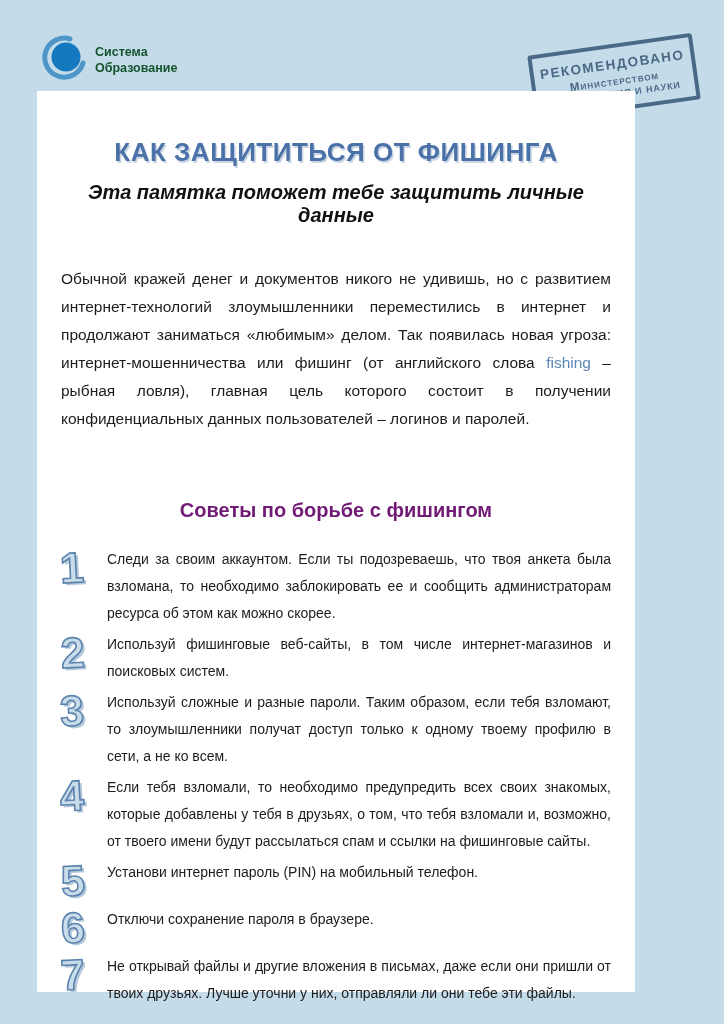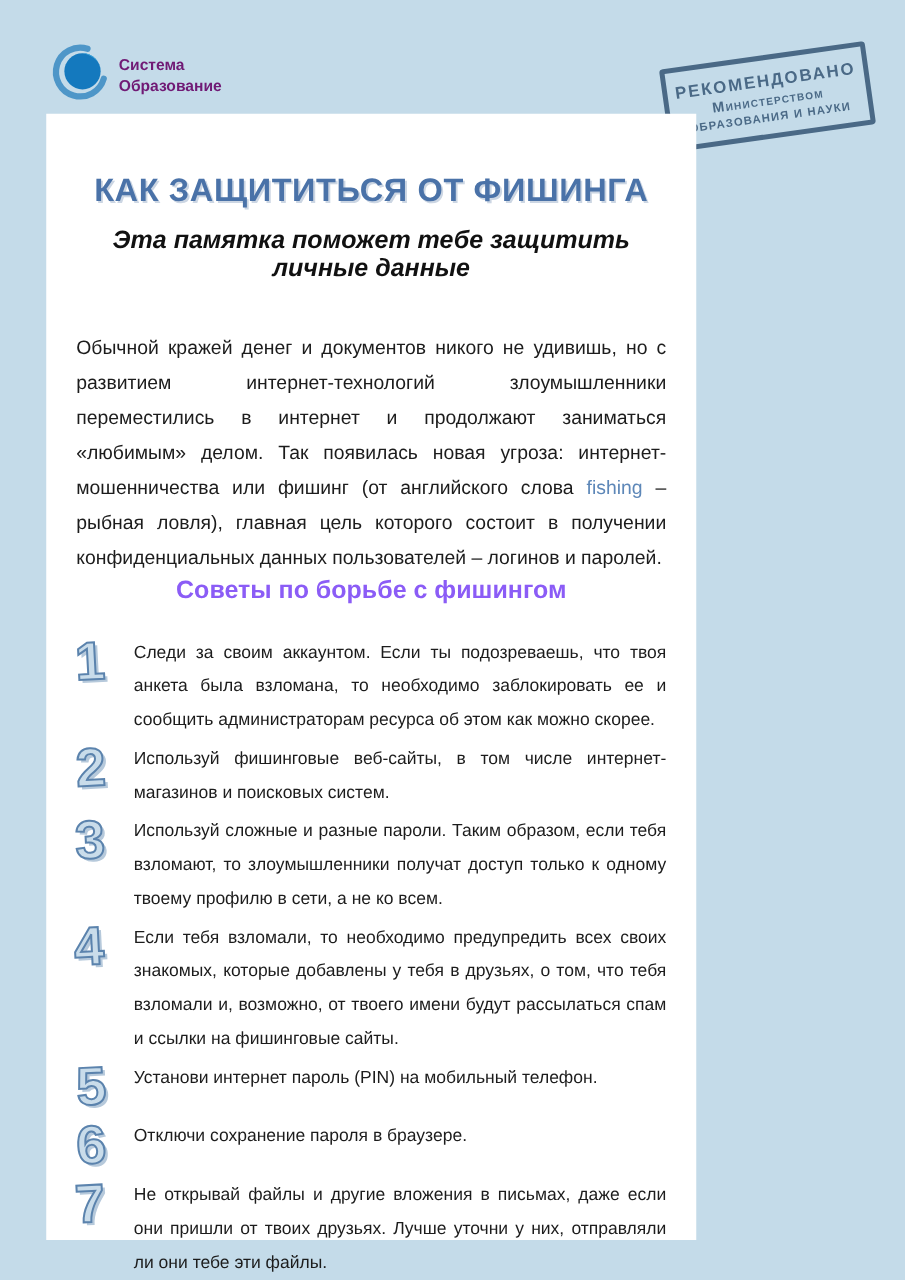--- a/index.html
+++ b/index.html
@@ -10,40 +10,40 @@
     position:relative;
     overflow:hidden;
     color:#1c1c1c;
   }
 
   
   .logo {
     position:absolute; left:40px; top:34px;
     display:flex; align-items:center; gap:9px;
   }
-  .logo-text { font-size:12.5px; font-weight:bold; line-height:1.3; color:#701a75; }
+  .logo-text { font-size:12.5px; font-weight:bold; line-height:1.3; color:#14532d; }
 
   .stamp {
     position:absolute; left:531px; top:44px; width:166px;
     transform:rotate(-8deg);
     border:4px solid #41617f;
     border-radius:3px;
     padding:9px 4px 8px 4px;
     text-align:center;
     color:#41617f;
     opacity:0.93;
   }
   .stamp-line1 { font-size:13.5px; font-weight:bold; letter-spacing:1.5px; }
   .stamp-line2 { font-size:11.5px; font-weight:bold; font-variant:small-caps; letter-spacing:1px; margin-top:3px; }
   .stamp-line3 { font-size:9px; font-weight:bold; text-transform:uppercase; letter-spacing:1px; margin-top:2px; }
 
   
   .card {
     position:absolute; left:37px; top:91px;
-    width:520px; height:901px;
+    width:598px; height:901px;
     background:#ffffff;
     padding:46px 24px 0 24px;
   }
 
   .doc-title {
     text-align:center;
     font-size:26px; font-weight:bold;
     color:#4a72a8;
     letter-spacing:0.5px;
     text-shadow:1.5px 1.5px 0 #ccd6e3;
@@ -58,23 +58,24 @@
   .intro {
     margin-top:38px;
     font-size:15.5px;
     line-height:28px;
     text-align:justify;
     text-align-last:left;
   }
   .intro .hl { color:#5d87b8; font-weight:normal; }
 
   .tips-heading {
+    margin-top:66px;
     text-align:center;
     font-size:20px; font-weight:bold;
-    color:#8b5cf6;
+    color:#701a75;
   }
 
   .tips-list { margin-top:23px; }
   .tip {
     display:flex;
     margin-bottom:3px;
     min-height:40px;
   }
   .tip-number {
     flex:0 0 46px;

